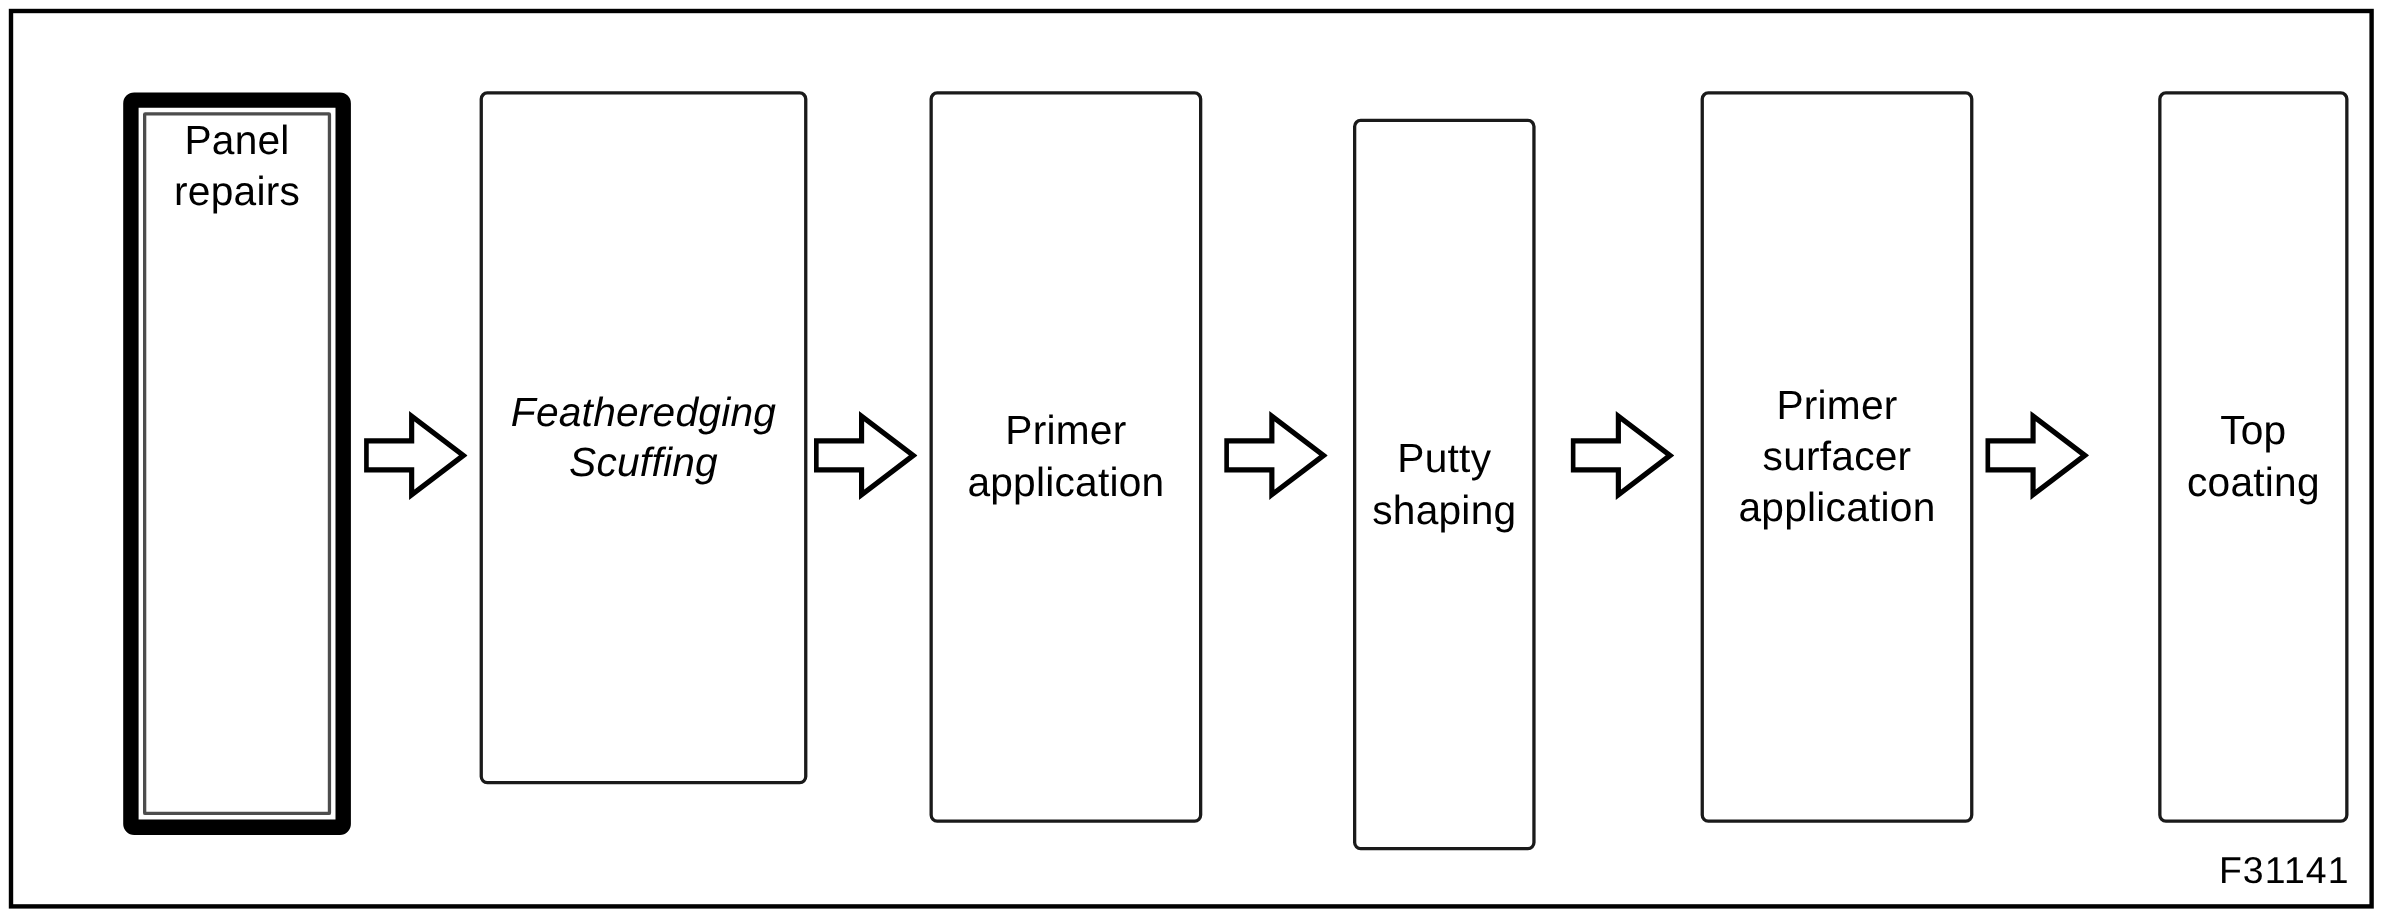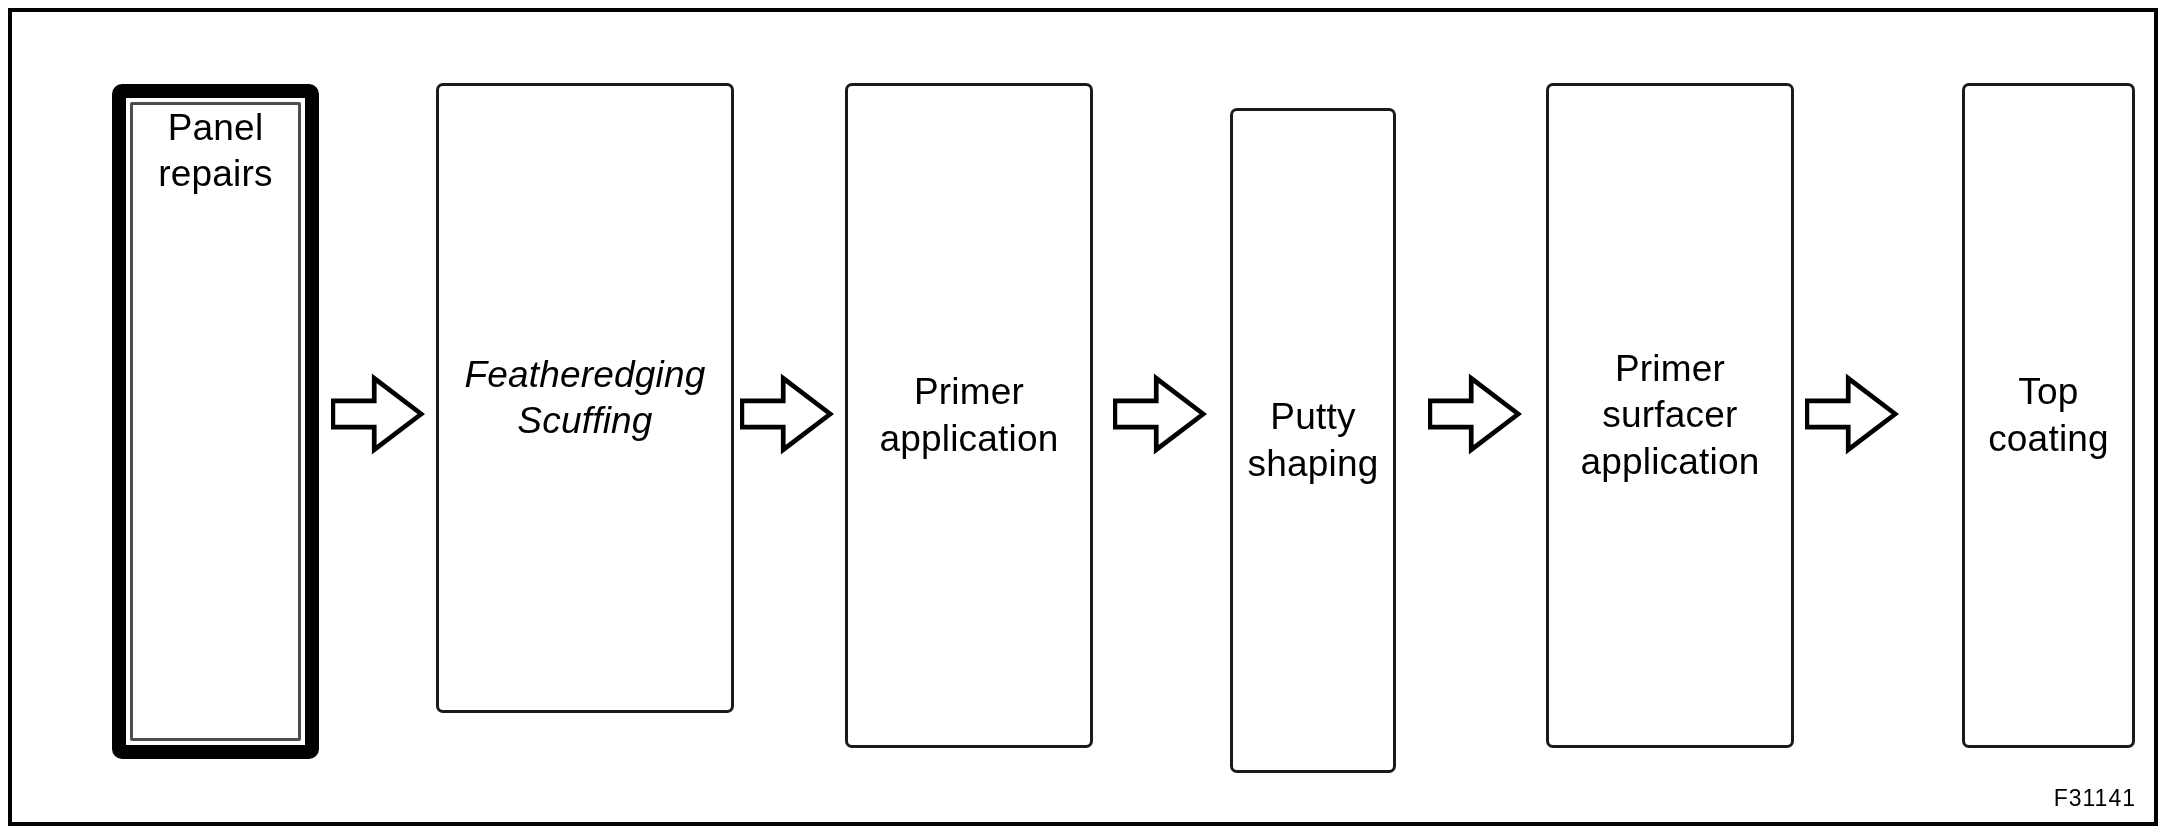--- a/index.html
+++ b/index.html
@@ -85,21 +85,21 @@
     position: absolute;
     display: block;
   }
 
   
   #fig-id {
     position: absolute;
     right: 30px;
     bottom: 22px;
     font-family: "Liberation Sans", sans-serif;
-    font-size: 23px;
+    font-size: 34px;
     color: #000000;
     letter-spacing: 1px;
   }
 </style>
 </head>
 <body>
 
 <div id="canvas">
 
   <div id="frame"></div>

